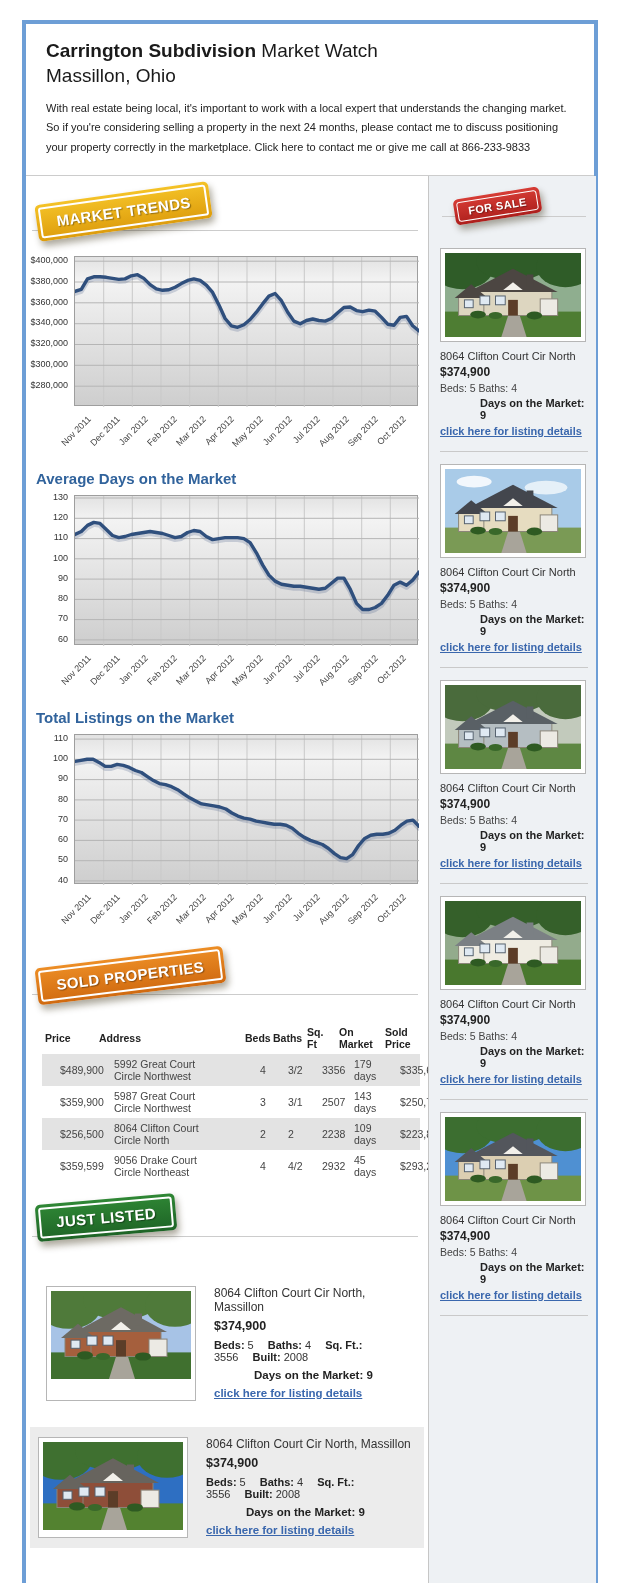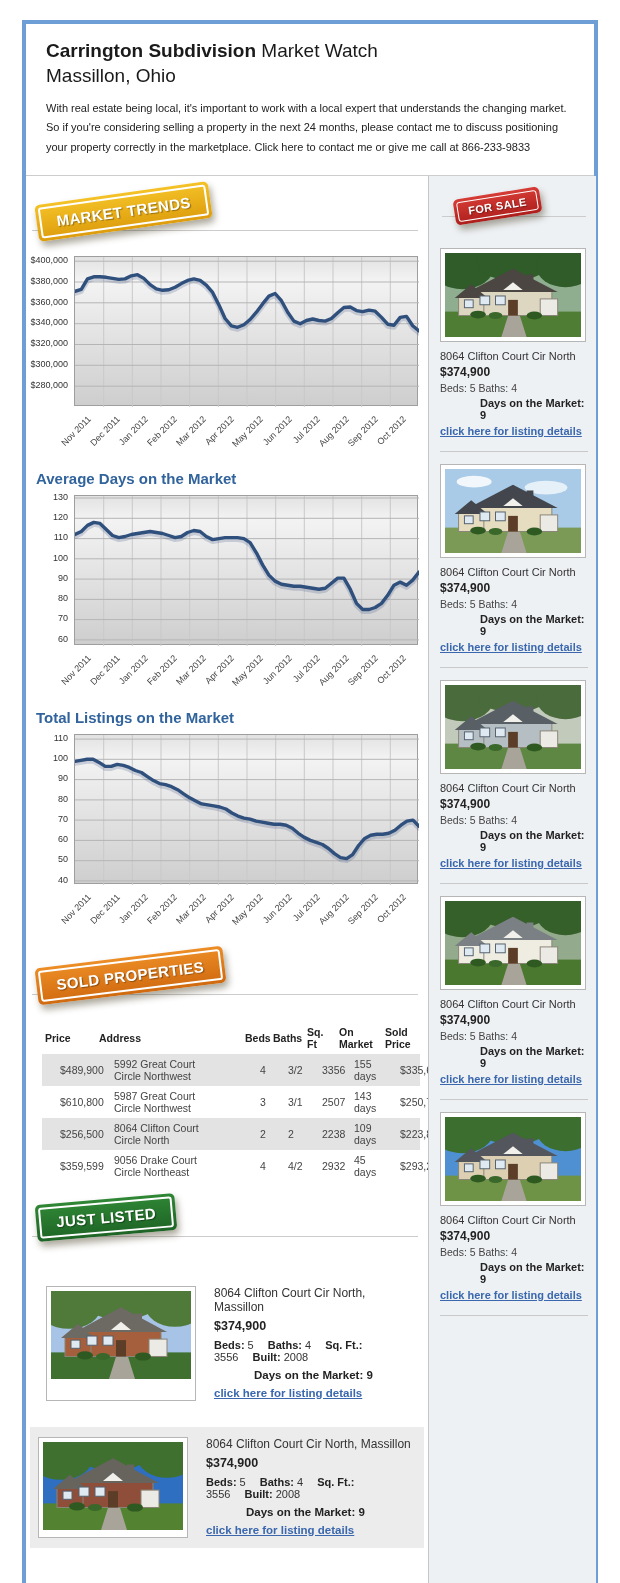--- a/index.html
+++ b/index.html
@@ -280,25 +280,25 @@
                 <th>Sold Price</th>
               </tr>
             </thead>
           <tbody id="sold-body">
               <tr class="stripe">
                 <td>$489,900</td>
                 <td>5992 Great Court Circle Northwest</td>
                 <td>4</td>
                 <td>3/2</td>
                 <td>3356</td>
-                <td>155 days</td>
+                <td>179 days</td>
                 <td>$335,600</td>
               </tr>
               <tr>
-                <td>$610,800</td>
+                <td>$359,900</td>
                 <td>5987 Great Court Circle Northwest</td>
                 <td>3</td>
                 <td>3/1</td>
                 <td>2507</td>
                 <td>143 days</td>
                 <td>$250,700</td>
               </tr>
               <tr class="stripe">
                 <td>$256,500</td>
                 <td>8064 Clifton Court Circle North</td>

